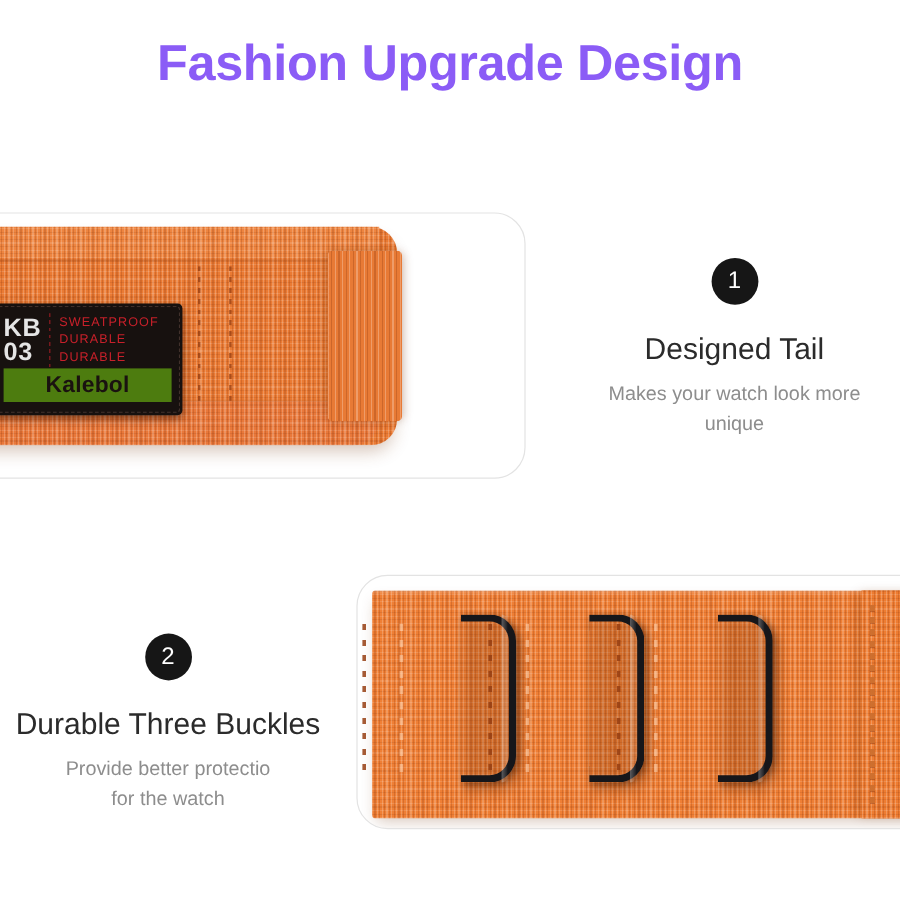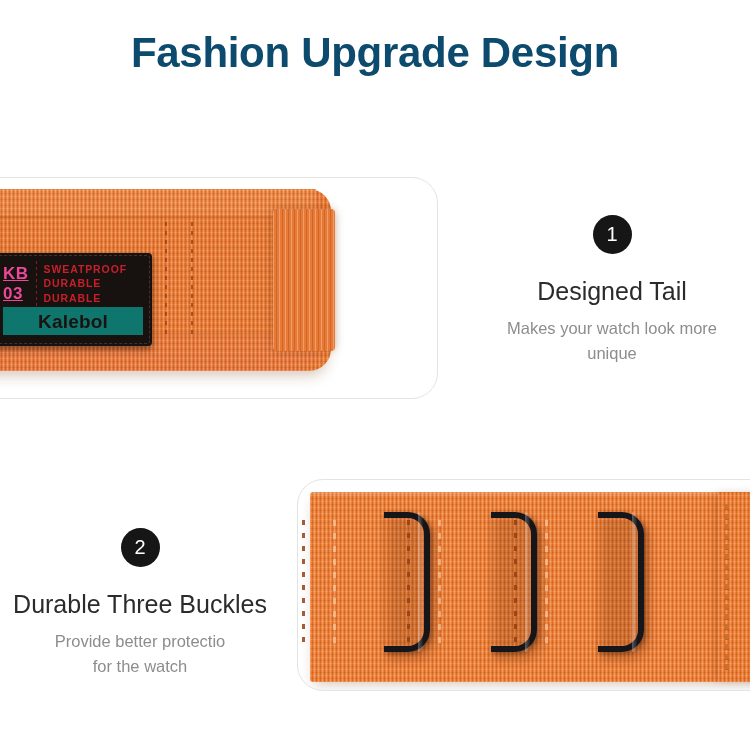--- a/index.html
+++ b/index.html
@@ -18,21 +18,21 @@
 
   
   .page-title {
     position: absolute;
     top: 29px;
     left: 0;
     width: 750px;
     text-align: center;
     font-size: 42px;
     font-weight: bold;
-    color: #0c4a6e;
+    color: #8b5cf6;
     letter-spacing: -0.3px;
     line-height: 1.15;
   }
 
   
   .photo-card {
     position: absolute;
     background: #ffffff;
     border: 1px solid #e3e3e3;
     border-radius: 26px;
@@ -172,49 +172,48 @@
   .patch-top {
     position: absolute;
     left: 9px;
     top: 7px;
     right: 8px;
     height: 47px;
     display: flex;
     align-items: center;
   }
   .patch-kb {
-    color: #ec4899;
-    font-size: 17px;
+    color: #e5e5e5;
+    font-size: 21px;
     font-weight: bold;
     line-height: 20px;
     letter-spacing: 0.5px;
     font-family: "Liberation Sans", sans-serif;
-    text-decoration: underline;
   }
   .patch-divider {
     width: 1px;
     align-self: stretch;
     margin: 1px 7px 1px 7px;
     background-image: repeating-linear-gradient(180deg,
       #8e1a20 0px, #8e1a20 3px, rgba(0,0,0,0) 3px, rgba(0,0,0,0) 6px);
   }
   .patch-claims {
     color: #c7202a;
     font-size: 10.5px;
-    font-weight: bold;
+    font-weight: normal;
     line-height: 14.5px;
     letter-spacing: 0.9px;
   }
   .patch-brandbar {
     position: absolute;
     left: 9px;
     right: 9px;
     bottom: 11px;
     height: 28px;
-    background: #0f766e;
+    background: #4d7c0f;
     display: flex;
     align-items: center;
     justify-content: center;
   }
   .patch-brand {
     color: #1a1210;
     font-size: 19px;
     font-weight: bold;
     letter-spacing: 0.2px;
     line-height: 19px;

